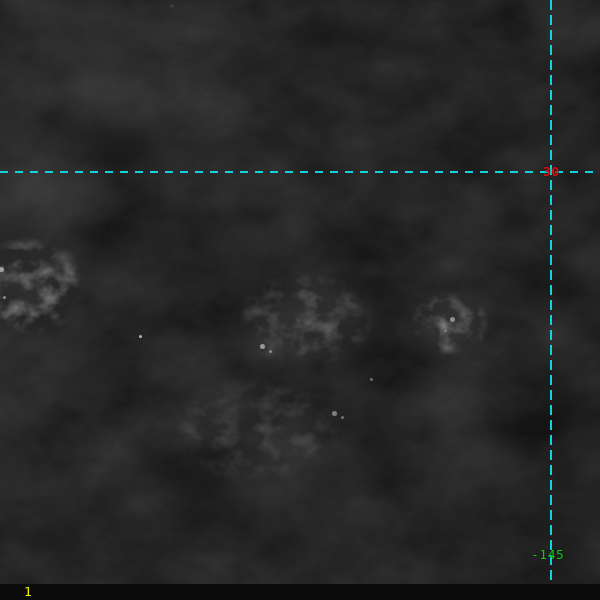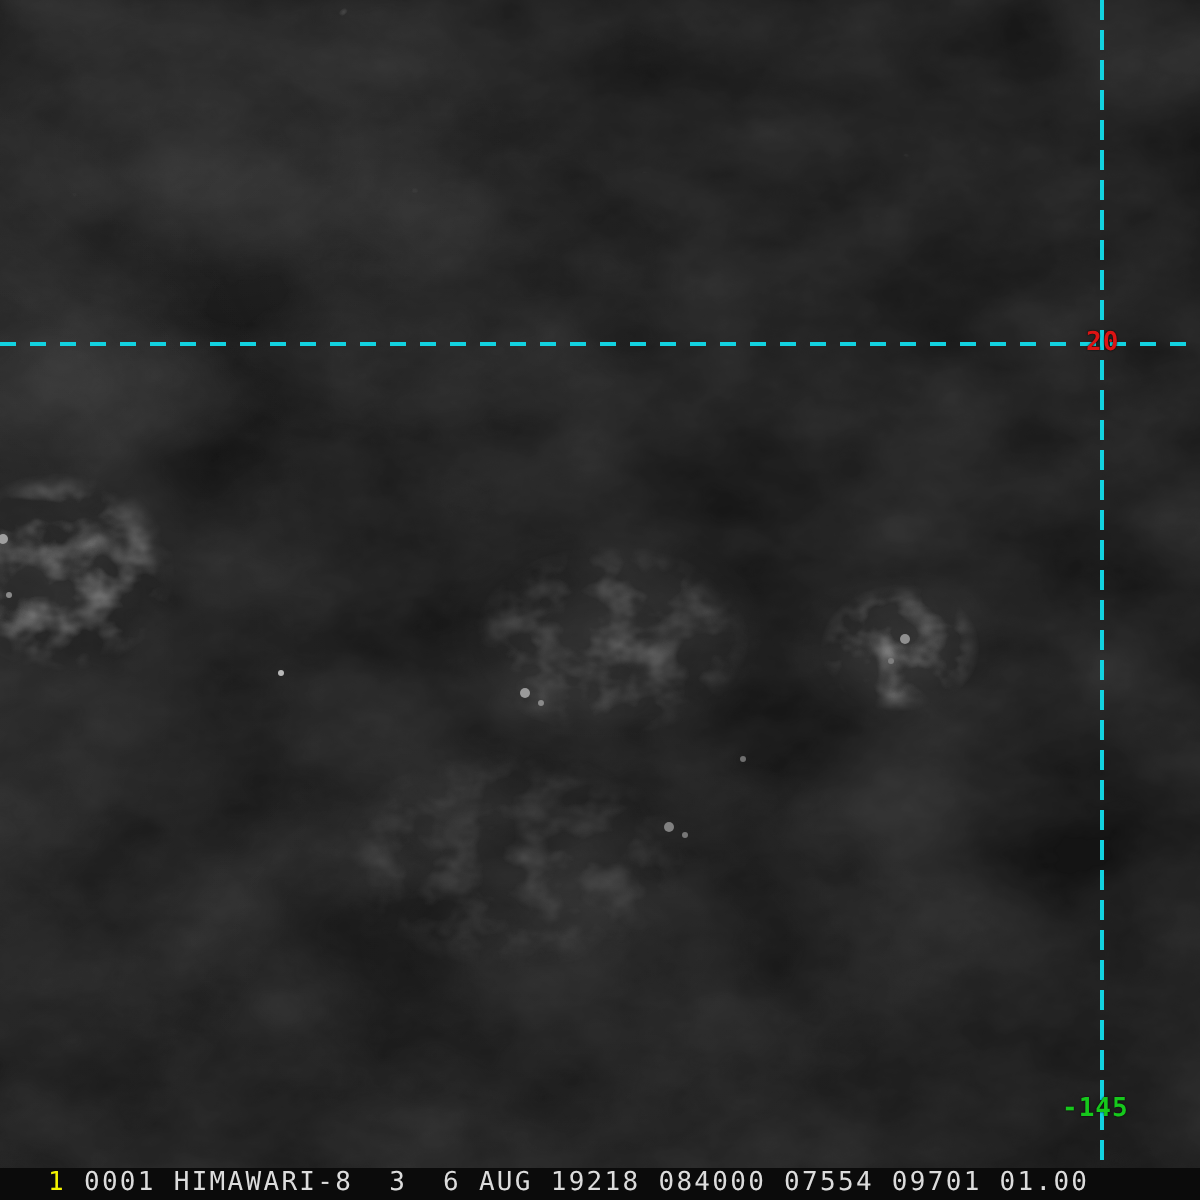--- a/index.html
+++ b/index.html
@@ -46,21 +46,21 @@
     position:absolute; left:550px; top:0; width:2px; height:584px; z-index:5;
     background:repeating-linear-gradient(to bottom, #12d2e0 0 10px, transparent 10px 15px);
   }
   .lat-label {
     position:absolute; left:543px; top:164px; z-index:6;
     color:#dc1414; font-size:13px; font-weight:bold; letter-spacing:0.5px;
     text-shadow:0 0 1px #000;
   }
   .lon-label {
     position:absolute; left:531px; top:547px; z-index:6;
-    color:#16c81c; font-size:13px; font-weight:bold; letter-spacing:0.5px;
+    color:#16c81c; font-size:13px; font-weight:normal; letter-spacing:0.5px;
     text-shadow:0 0 1px #000;
   }
 
   
   .status-bar {
     position:absolute; left:0; top:584px; width:600px; height:16px; z-index:10;
     background:#0b0b0b; display:flex; align-items:center;
     padding-left:24px; box-sizing:border-box;
     font-size:13px; letter-spacing:1.15px; line-height:16px; white-space:pre;
   }
@@ -124,22 +124,22 @@
       <g mask="url(#mBlobs)">
           <rect width="600" height="584" fill="#9a9a9a" filter="url(#fTex)" opacity="0.9"></rect>
         </g>
     </svg>
 
     <div class="specks"></div>
 
     <div class="hline"></div>
     <div class="vline"></div>
 
-    <span class="lat-label">20</span>
+    <span class="lat-label">30</span>
     <span class="lon-label">-145</span>
   </div>
 
   <div class="status-bar">
-    <span class="frame-counter">1</span><span class="status-text"> 0001 HIMAWARI-8  3  6 AUG 19218 084000 07554 09701 01.00</span>
+    <span class="frame-counter">1</span>
     <span class="brand">McIDAS</span>
   </div>
 
 </div>
 
 </body></html>

